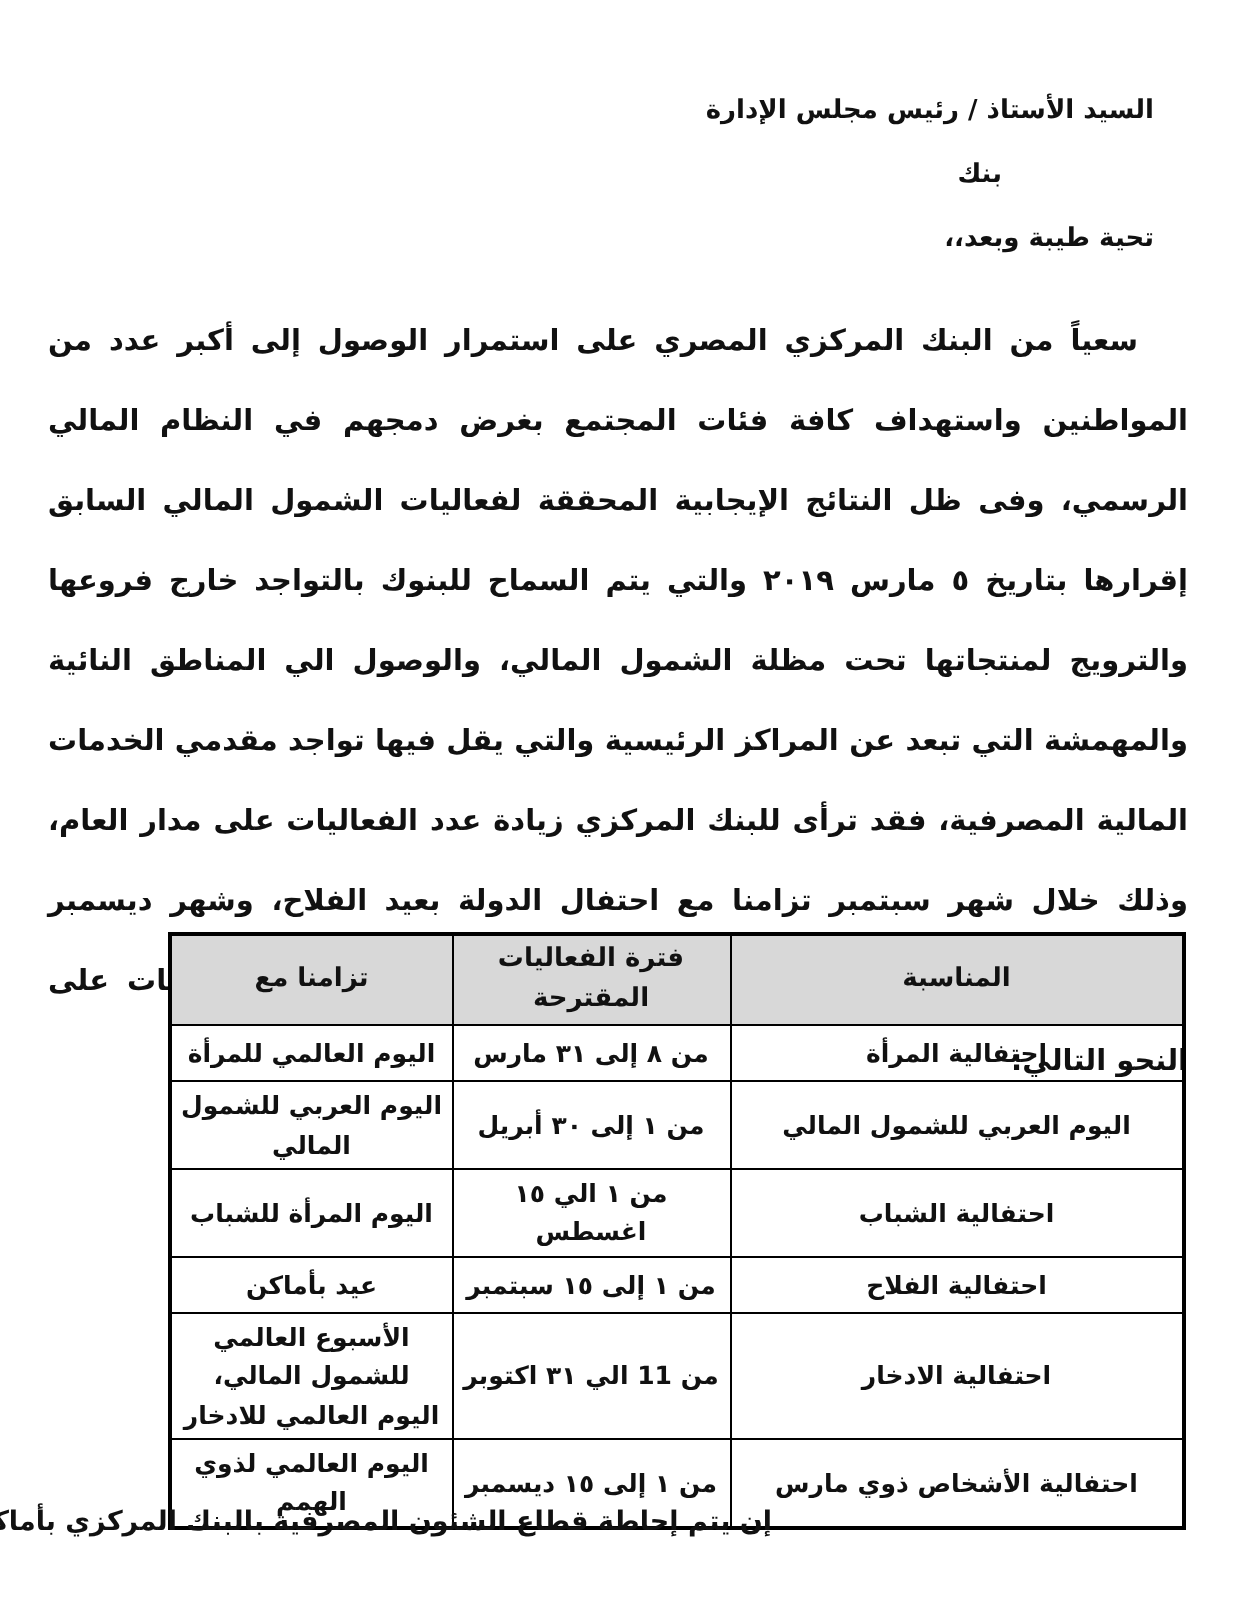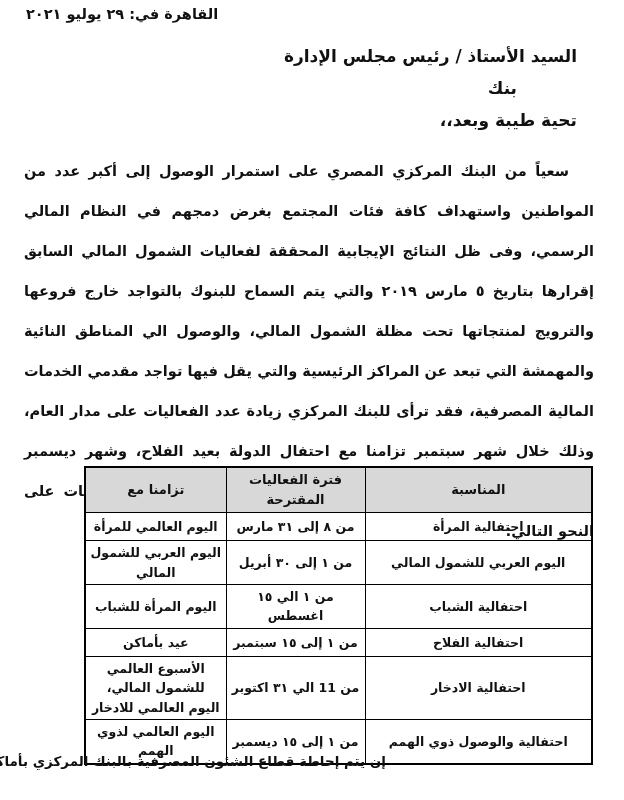--- a/index.html
+++ b/index.html
@@ -18,24 +18,24 @@
     position:absolute;
     left:26px;top:6px;
     font-size:14.5px;
     direction:rtl;
     white-space:nowrap;
   }
   .recipient{
     position:absolute;
     right:47px;top:40px;
     text-align:right;
-    font-size:17px;
+    font-size:13px;
     line-height:32px;
   }
-  .recipient .bank-line{margin-right:60px;}
+  .recipient .bank-line{margin-right:76px;}
   .body-paragraph{
     position:absolute;
     right:30px;left:24px;top:151px;
     font-size:14.5px;
     line-height:40px;
     text-align:justify;
     text-indent:25px;
   }
   table.events{
     position:absolute;
@@ -88,21 +88,20 @@
     font-size:13.5px;
     text-align:right;
     white-space:nowrap;
   }
 </style>
 </head>
 <body>
 
 <div class="page">
 
-  <div class="date-line">القاهرة في: ٢٩ يوليو ٢٠٢١</div>
 
   <div class="recipient">
     <div>السيد الأستاذ / رئيس مجلس الإدارة</div>
     <div class="bank-line">بنك</div>
     <div>تحية طيبة وبعد،،</div>
   </div>
 
   <div class="body-paragraph">سعياً من البنك المركزي المصري على استمرار الوصول إلى أكبر عدد من المواطنين واستهداف كافة فئات المجتمع بغرض دمجهم في النظام المالي الرسمي، وفى ظل النتائج الإيجابية المحققة لفعاليات الشمول المالي السابق إقرارها بتاريخ ٥ مارس ٢٠١٩ والتي يتم السماح للبنوك بالتواجد خارج فروعها والترويج لمنتجاتها تحت مظلة الشمول المالي، والوصول الي المناطق النائية والمهمشة التي تبعد عن المراكز الرئيسية والتي يقل فيها تواجد مقدمي الخدمات المالية المصرفية، فقد ترأى للبنك المركزي زيادة عدد الفعاليات على مدار العام، وذلك خلال شهر سبتمبر تزامنا مع احتفال الدولة بعيد الفلاح، وشهر ديسمبر تزامنا مع الاحتفال باليوم العالمي لذوي الهمم، لتصبح تواريخ الفعاليات على النحو التالي:</div>
 
   <table class="events">
@@ -138,21 +137,21 @@
         <td>احتفالية الفلاح</td>
         <td>من ١ إلى ١٥ سبتمبر</td>
         <td>عيد بأماكن</td>
       </tr>
       <tr class="r-tall">
         <td>احتفالية الادخار</td>
         <td>من 11 الي ٣١ اكتوبر</td>
         <td>الأسبوع العالمي للشمول المالي، اليوم العالمي للادخار</td>
       </tr>
       <tr class="r-normal">
-        <td>احتفالية والوصول ذوي الهمم</td>
+        <td>احتفالية الأشخاص ذوي مارس</td>
         <td>من ١ إلى ١٥ ديسمبر</td>
         <td>اليوم العالمي لذوي الهمم</td>
       </tr>
     </tbody>
   </table>
 
 
 
   <div class="bullet-cont">إن يتم إحاطة قطاع الشئون المصرفية بالبنك المركزي بأماكن التواجد.</div>
 

